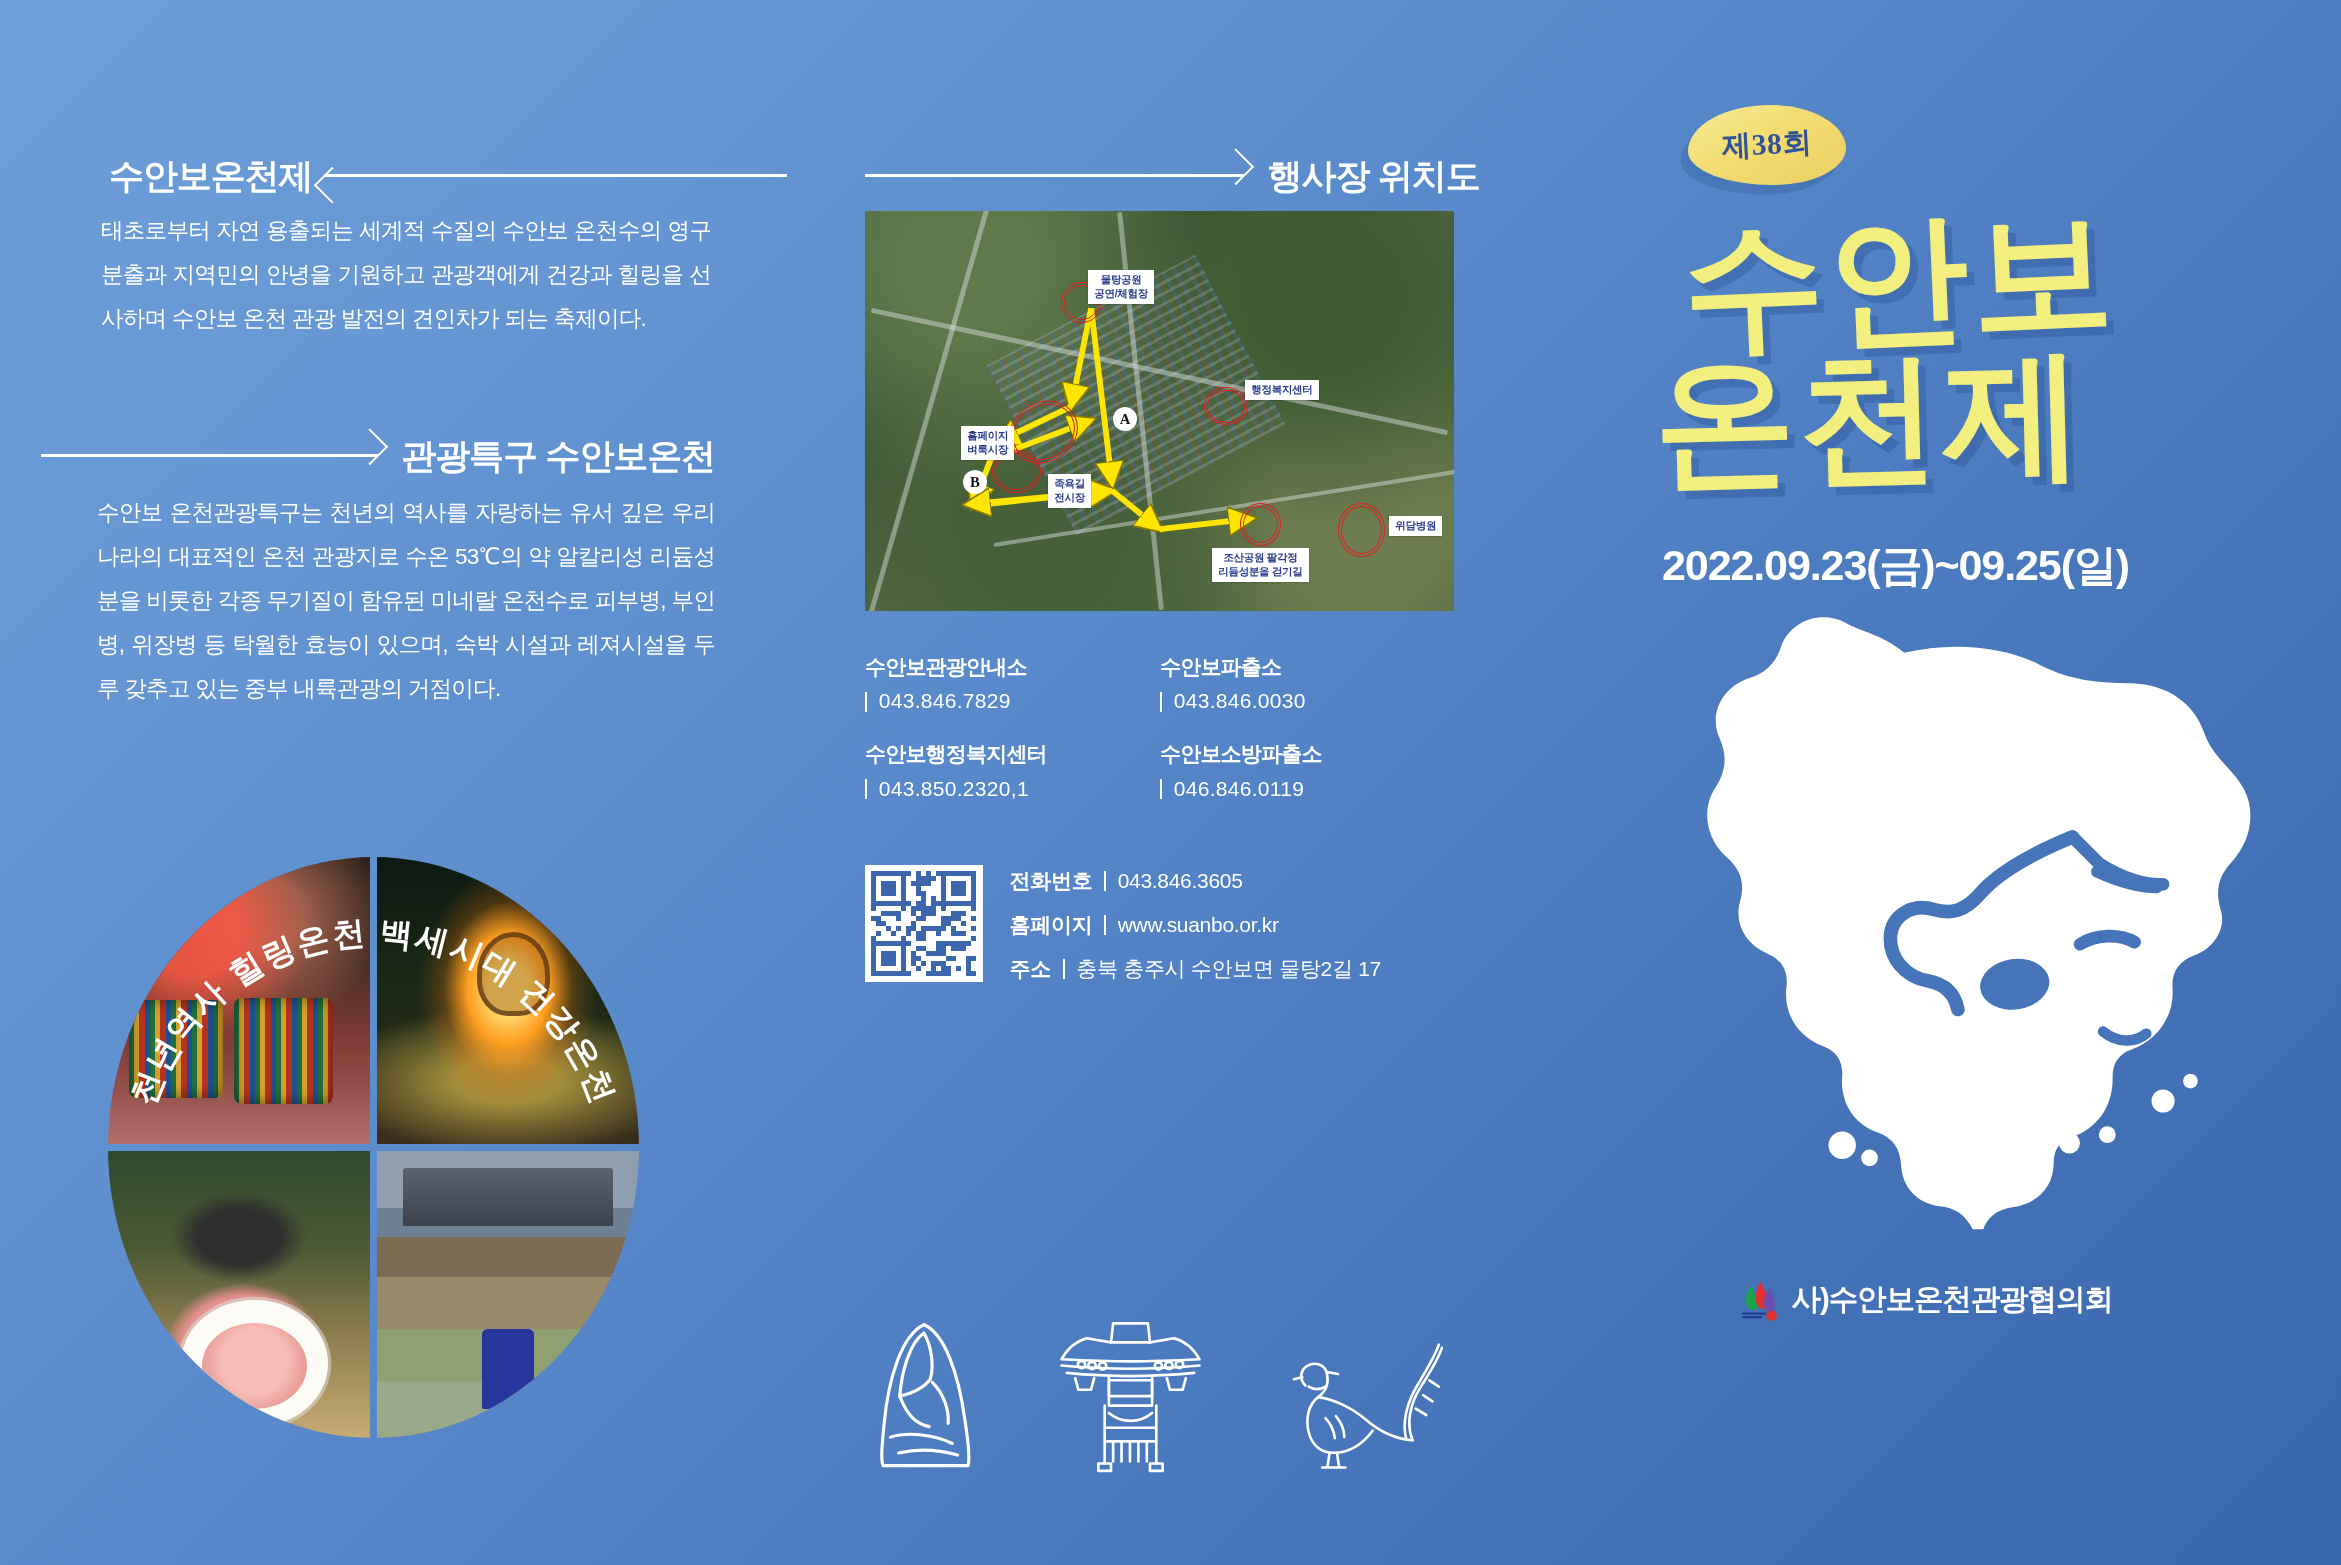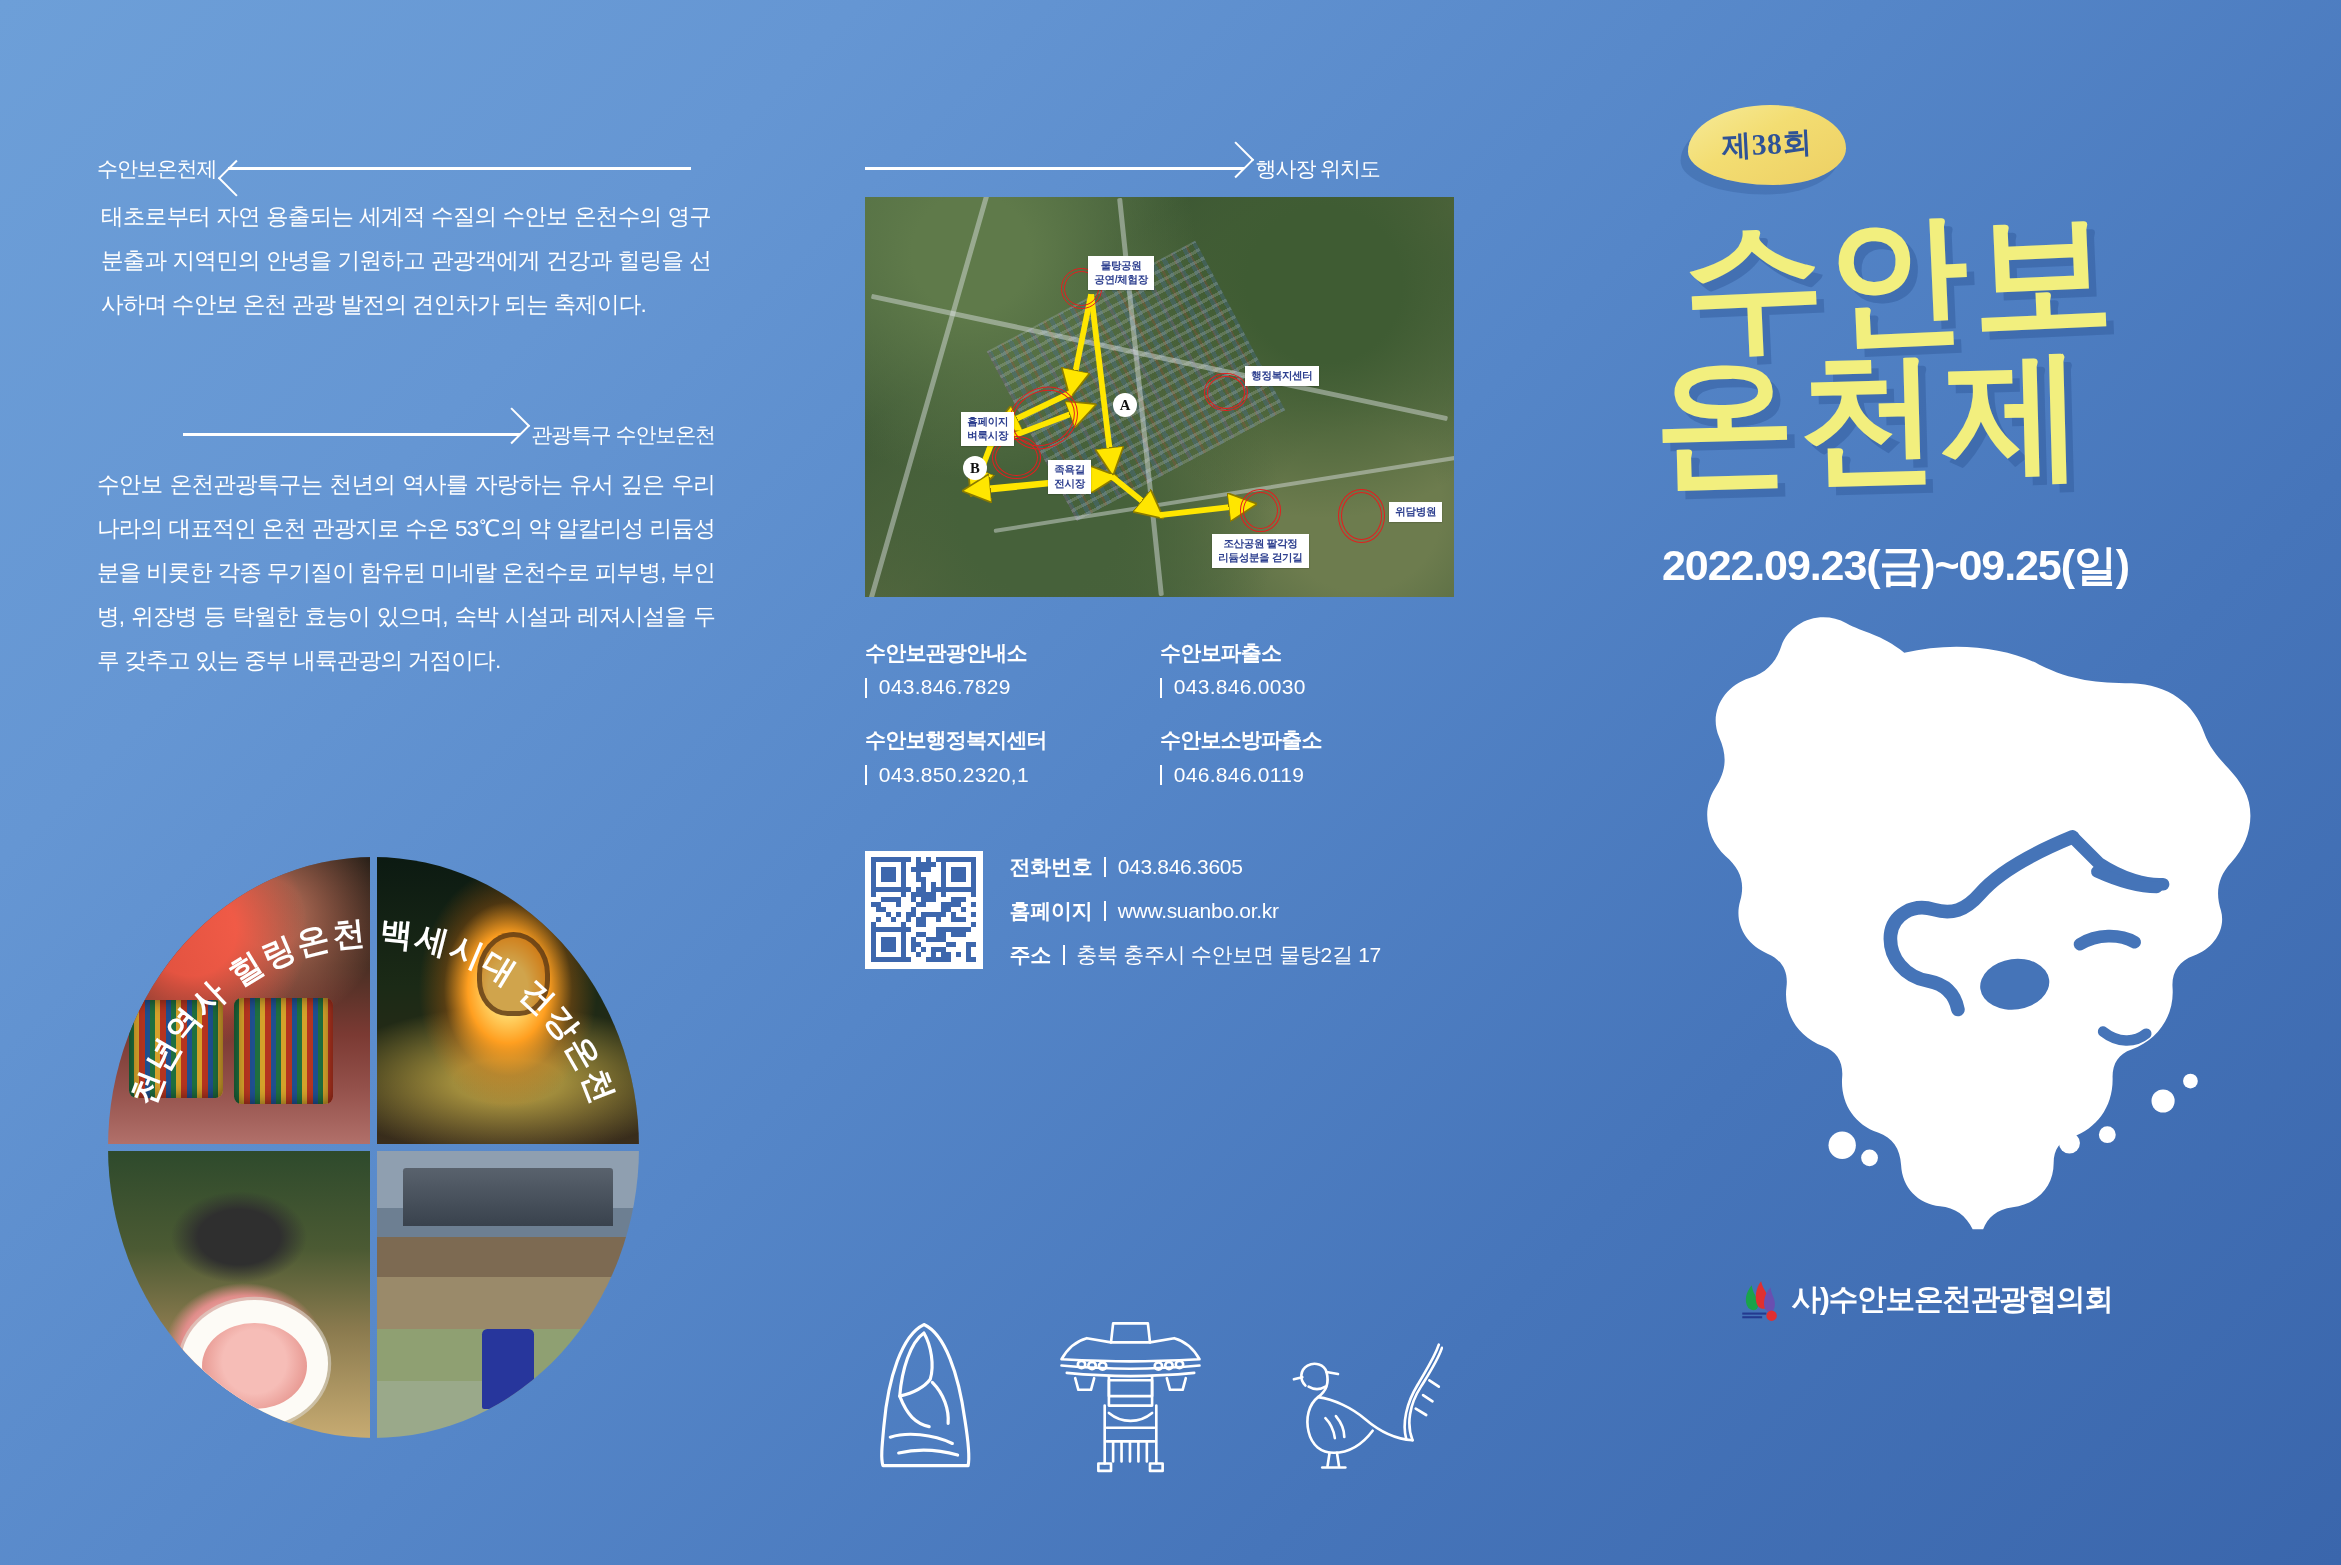--- a/index.html
+++ b/index.html
@@ -24,21 +24,21 @@
     content:""; position:absolute; left:-1.1px; top:50%;
     width:24px; height:24px; border-left:2.6px solid #fff; border-bottom:2.6px solid #fff;
     transform:translateY(-50%) rotate(45deg); transform-origin:left center;
   }
   .arrow-right::after{
     content:""; position:absolute; right:-1.1px; top:50%;
     width:24px; height:24px; border-right:2.6px solid #fff; border-top:2.6px solid #fff;
     transform:translateY(-50%) rotate(45deg); transform-origin:right center;
   }
   .sec-title {
-    font-size:21px; font-weight:normal; letter-spacing:-1.1px; color:#fff; line-height:1;
+    font-size:35px; font-weight:bold; letter-spacing:-1.1px; color:#fff; line-height:1;margin-left:12px;
   }
 
   
   .body-copy{
     font-size:22.6px; line-height:1.95; color:#ffffff; font-weight:400;
     letter-spacing:-0.8px; text-align:justify;
   }
 
   
   #left-col { left:97px; top:158px; width:618px; }
@@ -184,21 +184,21 @@
     display:grid; grid-template-columns:295px 295px; row-gap:27px; margin-top:9px;
   }
   .phone-name{ font-size:21px; font-weight:bold; letter-spacing:-0.8px; margin-bottom:8.4px; }
   .phone-num{ font-size:21px; letter-spacing:0.3px; }
   .phone-num .bar{ display:inline-block; width:2.1px; height:20px; background:#fff;
     vertical-align:-3.2px; margin-right:11.6px; }
 
   
   #hq { margin-top:64px; }
   #hq-head { margin-bottom:28px; justify-content:flex-end; }
-  #hq-body{ display:flex; align-items:center; gap:27px; }
+  #hq-body{ display:flex; align-items:flex-start; gap:27px; }
   #qr{
     width:105px; height:105px; background:#fff; padding:6.3px; flex:0 0 auto;
     display:grid; grid-template-columns:repeat(21,1fr); grid-template-rows:repeat(21,1fr);
   }
   #qr i{ background:#3d67ad; }
   .hq-lines{ display:flex; flex-direction:column; gap:16px; padding-top:2.1px; }
   .hq-line{ font-size:21px; letter-spacing:-0.3px; display:flex; align-items:center; }
   .hq-key{ font-weight:bold; }
   .hq-sep{ display:inline-block; width:2.1px; height:20px; background:#fff; margin:0 11.6px; }
 

